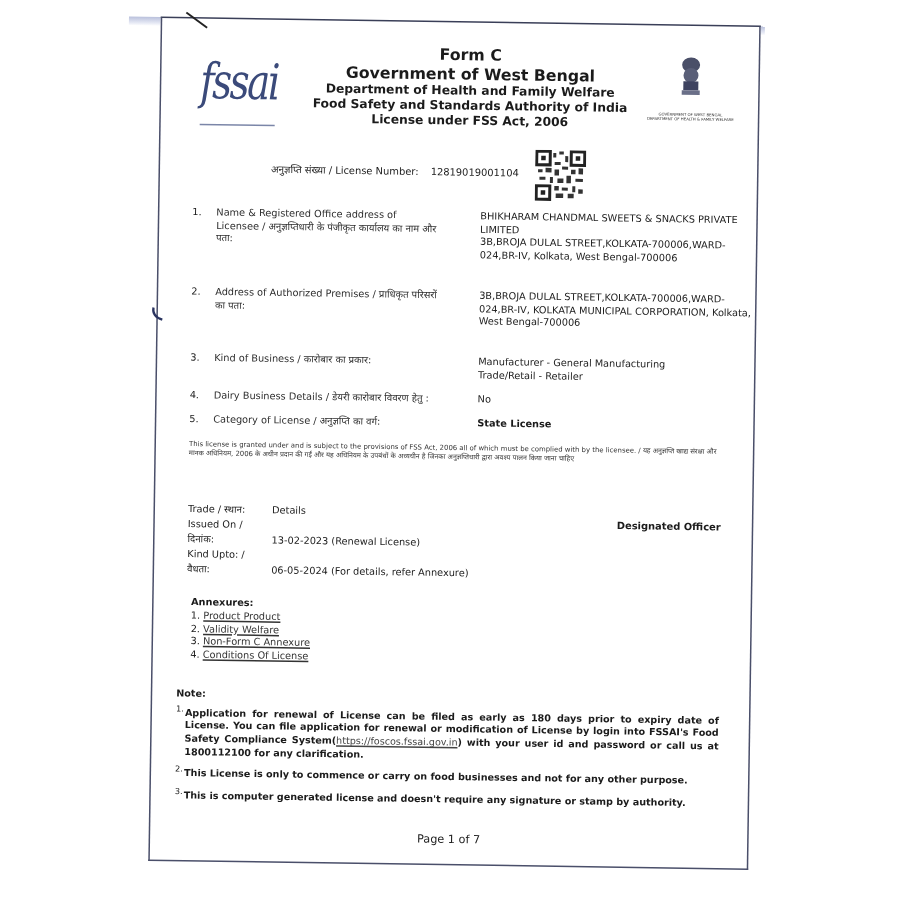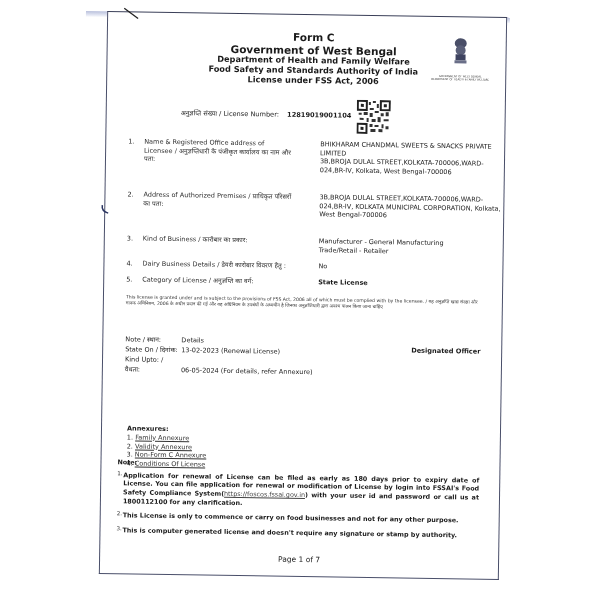--- a/index.html
+++ b/index.html
@@ -80,21 +80,21 @@
       font-size: 2.6px; line-height: 1.3; color: #333;
       margin-top: 4px;
     }
 
     
     .lic {
       left: 74px; top: 95px;
       font-size: 6.6px;
       white-space: nowrap;
     }
-    .lic .num { font-weight: bold; margin-left: 6px; }
+    .lic .num { font-weight: normal; margin-left: 6px; }
     .qr {
       left: 250px; top: 84px;
       width: 34px; height: 34px;
     }
 
     
     .row { font-size: 6.5px; line-height: 1.32; }
     .row .n { position: absolute; left: 0; top: 0; }
     .row .lab { position: absolute; left: 16px; top: 0; width: 150px; }
     .row .val { position: absolute; left: 192px; top: 0; width: 185px; }
@@ -110,21 +110,21 @@
       left: 22px; top: 322px; font-size: 6.5px; line-height: 1.55;
     }
     .place .lab { display: inline-block; width: 54px; }
     .officer {
       left: 308px; top: 330px; font-size: 6.6px; font-weight: bold;
     }
 
     .annex {
       left: 25px; top: 385px; font-size: 6.5px; line-height: 1.35;
     }
-    .annex .t { font-weight: bold; margin-top: 27px; }
+    .annex .t { font-weight: bold; }
     .annex a { color: #333; text-decoration: underline; }
 
     .note {
       left: 16px; top: 446px; width: 362px; font-size: 6.4px; line-height: 1.35;
       font-weight: bold;
     }
     .note .nt { margin-bottom: 4px; }
     .note .it { position: relative; padding-left: 6px; margin-bottom: 6px; text-align: justify; }
     .note .it .k { position: absolute; left: 0; top: -1px; font-weight: normal; font-size: 5.5px; }
     .note a { color: #444; font-weight: normal; text-decoration: underline; }
@@ -143,20 +143,24 @@
 
   <div class="page">
 
     <svg class="mark" style="left:14px;top:-6px" width="20" height="14">
       <line x1="2" y1="2" x2="16" y2="12" stroke="#222" stroke-width="1.3"></line>
     </svg>
     <svg class="mark" style="left:-6px;top:190px" width="14" height="14">
       <path d="M3 3 Q2 9 9 11" stroke="#2a3460" stroke-width="1.5" fill="none"></path>
     </svg>
 
+    <div class="abs logo">
+      <div class="txt">fssai</div>
+      <div class="bar"></div>
+    </div>
 
     <div class="abs header">
       <div class="h1">Form C</div>
       <div class="h2">Government of West Bengal</div>
       <div class="h3">Department of Health and Family Welfare</div>
       <div class="h3">Food Safety and Standards Authority of India</div>
       <div class="h3">License under FSS Act, 2006</div>
     </div>
 
     <div class="abs emblem">
@@ -243,43 +247,43 @@
     <div class="abs row" style="left:22px;top:263px;width:380px;height:12px">
       <span class="n">5.</span>
       <span class="lab hindi">Category of License / अनुज्ञप्ति का वर्ग:</span>
       <span class="val bold">State License</span>
     </div>
 
     <div class="abs legal">This license is granted under and is subject to the provisions of FSS Act, 2006 all of which must be complied with by the licensee. / यह अनुज्ञप्ति खाद्य संरक्षा और मानक अधिनियम, 2006 के अधीन प्रदान की गई और यह अधिनियम के उपबंधों के अध्यधीन है जिनका अनुज्ञप्तिधारी द्वारा अवश्य पालन किया जाना चाहिए</div>
 
     <div class="abs place">
       <div>
-        <span class="lab">Note / स्थान:</span>
+        <span class="lab">Trade / स्थान:</span>
         <span>Details</span>
       </div>
       <div>
-        <span class="lab">State On / दिनांक:</span>
+        <span class="lab">Issued On / दिनांक:</span>
         <span>13-02-2023 (Renewal License)</span>
       </div>
       <div>
         <span class="lab">Kind Upto: / वैधता:</span>
         <span>06-05-2024 (For details, refer Annexure)</span>
       </div>
     </div>
     <div class="abs officer">Designated Officer</div>
 
     <div class="abs annex">
       <div class="t">Annexures:</div>
       <div>
         <span>1.</span>
-        <a>Family Annexure</a>
+        <a>Product Product</a>
       </div>
       <div>
         <span>2.</span>
-        <a>Validity Annexure</a>
+        <a>Validity Welfare</a>
       </div>
       <div>
         <span>3.</span>
         <a>Non-Form C Annexure</a>
       </div>
       <div>
         <span>4.</span>
         <a>Conditions Of License</a>
       </div>
     </div>

